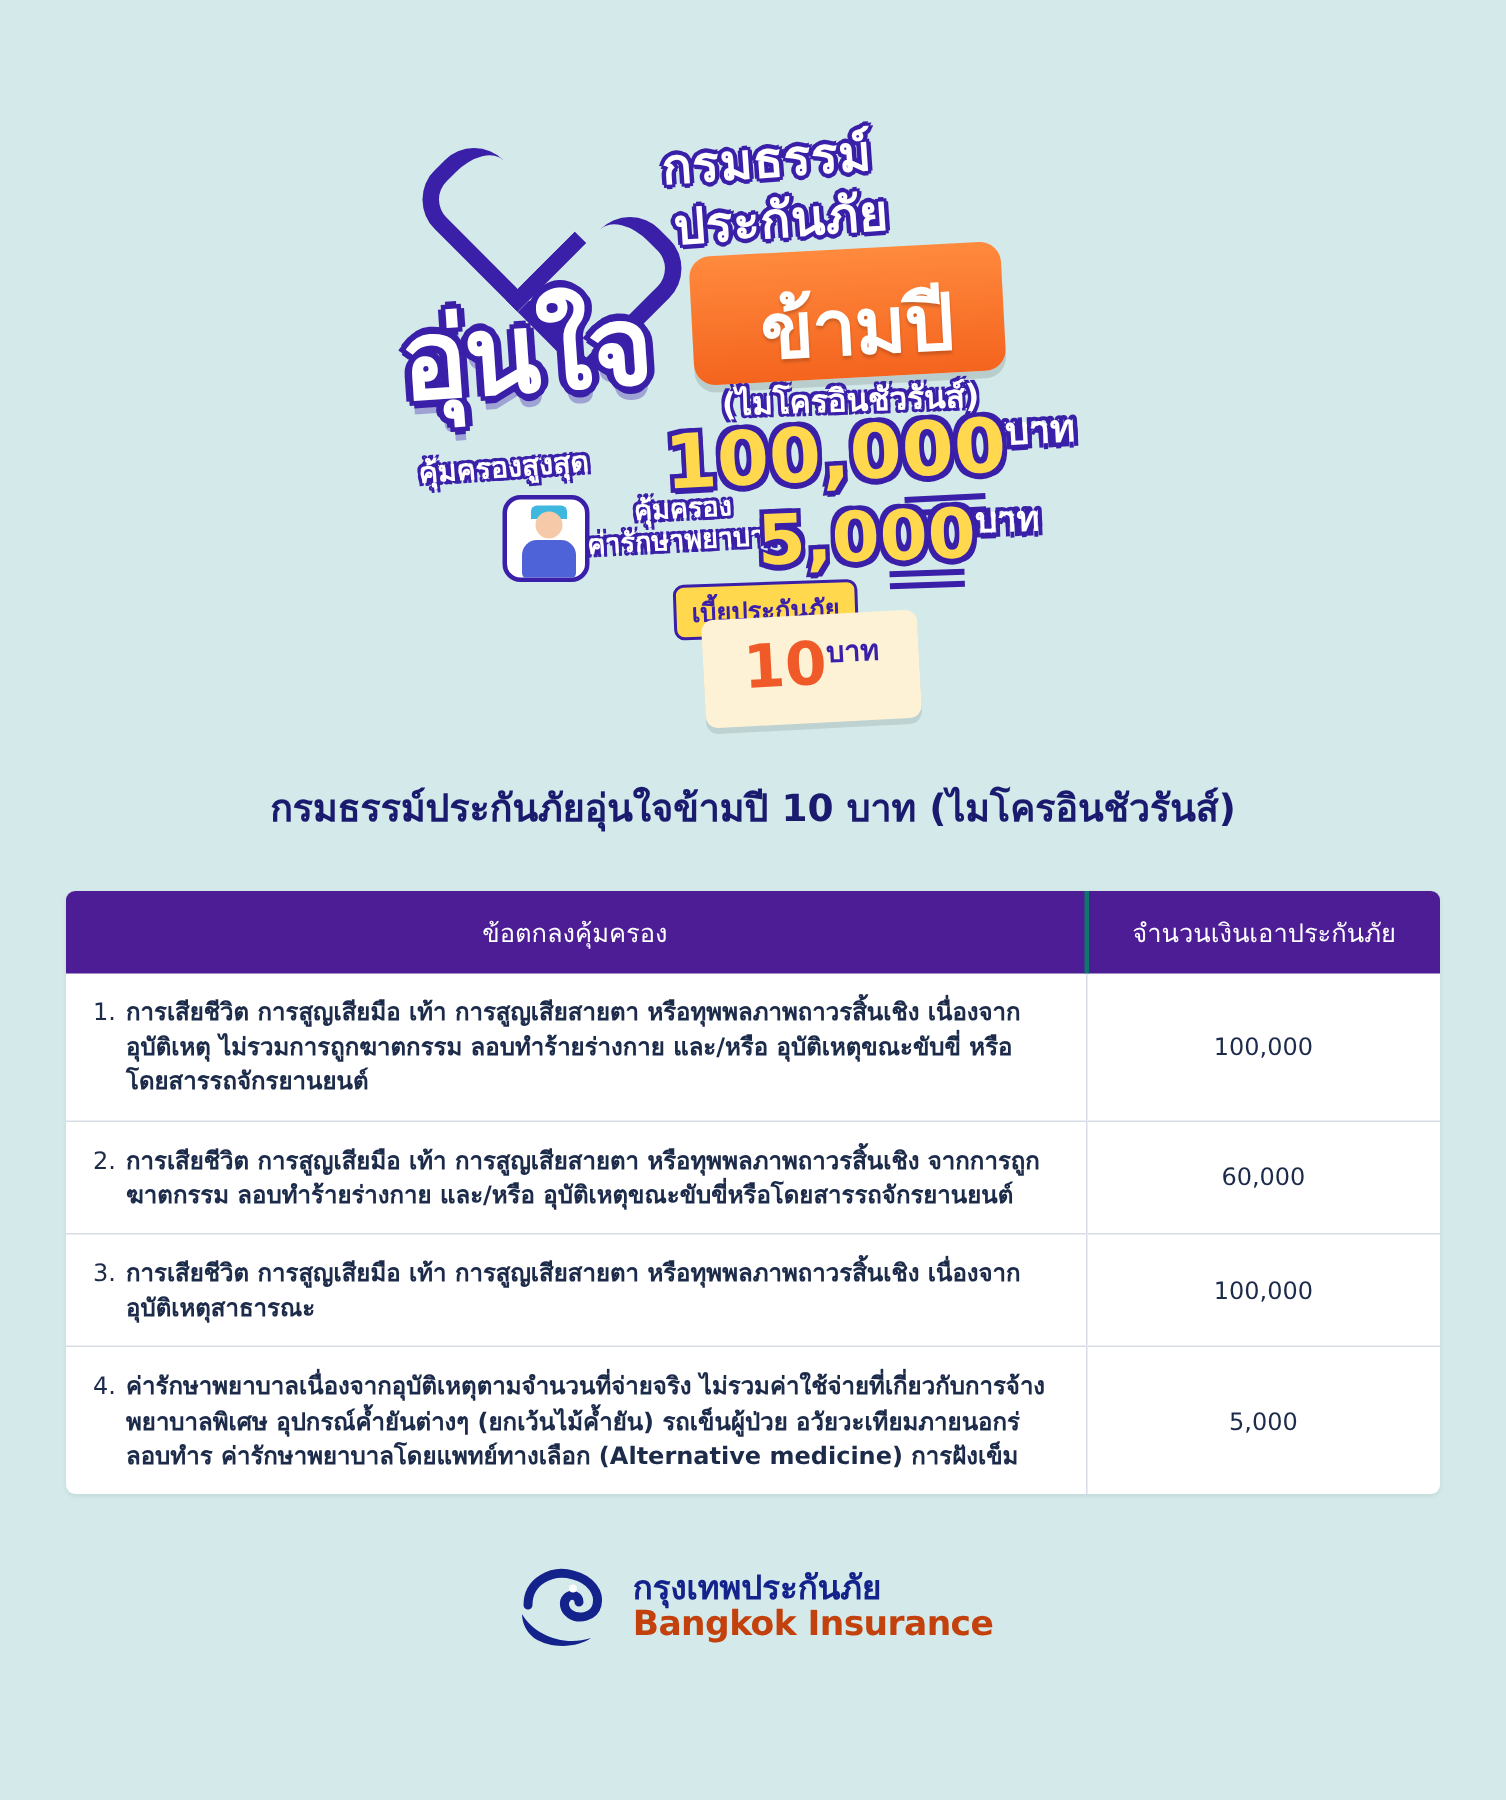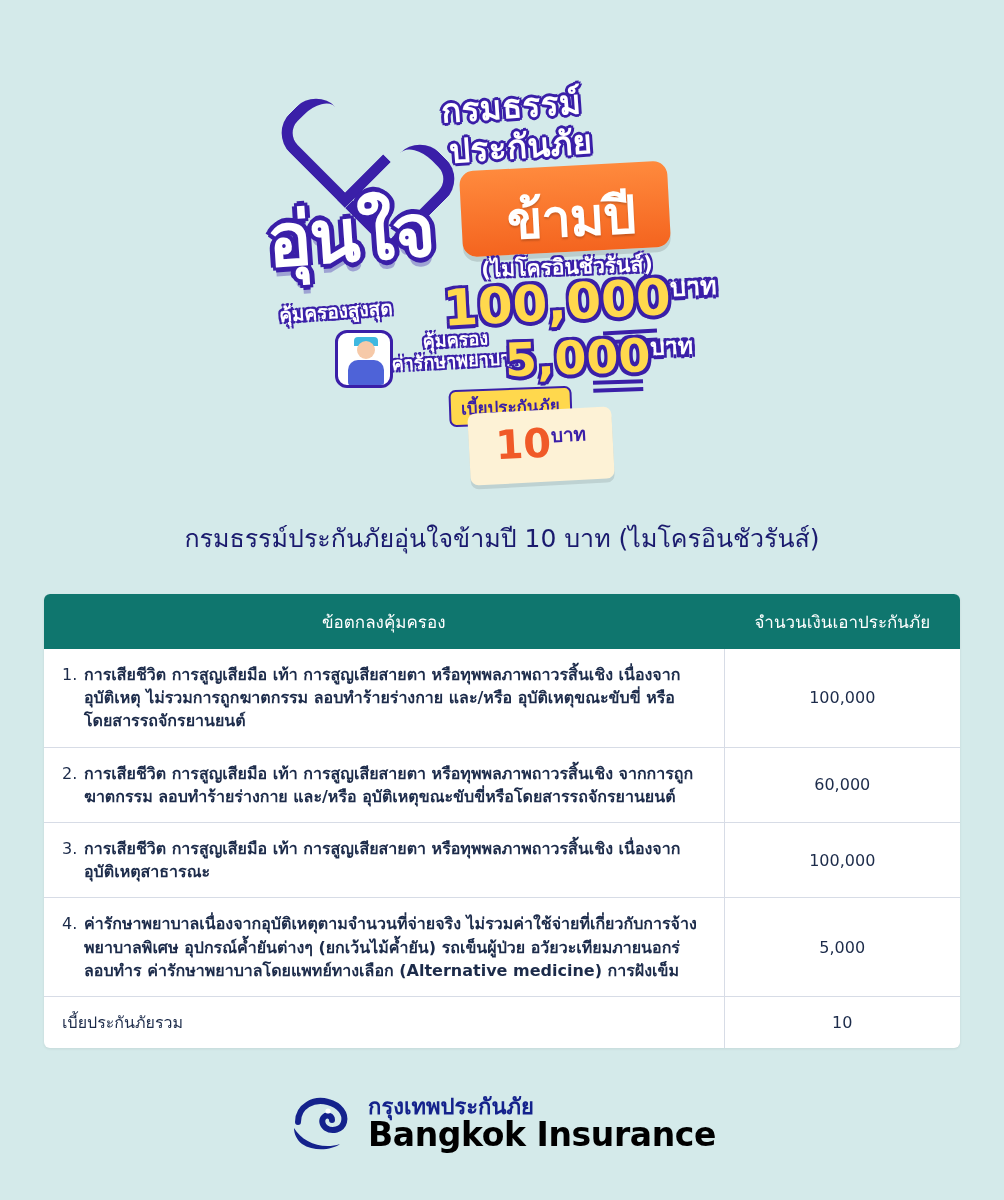--- a/index.html
+++ b/index.html
@@ -314,50 +314,50 @@
   .hero-ticket-unit {
     font-size: 19px;
     color: #3a1fa8;
     vertical-align: super;
   }
 
   
   .headline {
     text-align: center;
     font-size: 25px;
-    font-weight: normal;
+    font-weight: bold;
     color: #1a1a6e;
     margin-top: 8px;
   }
 
   
   .table-wrap {
     width: 916px;
     margin: 36px auto 0 auto;
     border-radius: 6px;
     overflow: hidden;
     background: #ffffff;
     box-shadow: 0 1px 3px rgba(0,0,0,.08);
   }
   table {
     width: 100%;
     border-collapse: collapse;
     table-layout: fixed;
   }
   thead th {
-    background: #0f766e;
+    background: #4c1d95;
     color: #ffffff;
     font-size: 17px;
     font-weight: normal;
     padding: 14px 8px;
     text-align: center;
     margin-top: 12px;
   }
   thead th.col-desc { width: 680px; }
-  thead th.col-amt  { width: 236px; border-left: 1px solid #0f766e; }
+  thead th.col-amt  { width: 236px; border-left: 3px solid #0f766e; }
 
   tbody td {
     font-size: 16px;
     color: #1c2b4a;
     padding: 14px 18px;
     border-bottom: 1px solid #d7dce6;
     vertical-align: middle;
     line-height: 1.45;
   }
   tbody tr:last-child td { border-bottom: none; }
@@ -384,23 +384,23 @@
     position: relative;
     flex: 0 0 66px;
   }
   .brand-text { line-height: 1.05; }
   .brand-th {
     font-size: 22px;
     font-weight: bold;
     color: #14228c;
   }
   .brand-en {
-    font-size: 33px;
-    font-weight: bold;
-    color: #000000;
+    font-size: 23px;
+    font-weight: bold;
+    color: #c2410c;
     letter-spacing: -0.4px;
   }
 </style>
 </head>
 <body>
 
 <div class="hero">
   <div class="hero-inner">
 
     <div class="heart-mark"></div>
@@ -487,24 +487,20 @@
       </tr>
       <tr>
         <td>
           <div class="item-row">
             <span class="item-num">4.</span>
             <span class="item-text">ค่ารักษาพยาบาลเนื่องจากอุบัติเหตุตามจำนวนที่จ่ายจริง ไม่รวมค่าใช้จ่ายที่เกี่ยวกับการจ้างพยาบาลพิเศษ อุปกรณ์ค้ำยันต่างๆ (ยกเว้นไม้ค้ำยัน) รถเข็นผู้ป่วย อวัยวะเทียมภายนอกร่ลอบทำร ค่ารักษาพยาบาลโดยแพทย์ทางเลือก (Alternative medicine) การฝังเข็ม</span>
           </div>
         </td>
         <td class="amt">5,000</td>
       </tr>
-      <tr>
-        <td>เบี้ยประกันภัยรวม</td>
-        <td class="amt">10</td>
-      </tr>
     </tbody>
   </table>
 </div>
 
 <div class="footer">
   <div class="bird">
     <svg viewBox="0 0 66 60" width="66" height="60" aria-hidden="true">
       <path d="M10 28 C10 12, 26 4, 40 8 C52 11, 58 20, 56 28 C54 36, 44 38, 38 34 C34 31, 33 26, 36 23 C39 20, 44 22, 44 26" fill="none" stroke="#14228c" stroke-width="6" stroke-linecap="round"></path>
       <path d="M6 34 C14 48, 34 56, 52 50 C44 56, 26 58, 14 50 C9 46, 6 40, 6 34 Z" fill="#14228c"></path>
       <circle cx="40" cy="17" r="2.6" fill="#ffffff"></circle>

